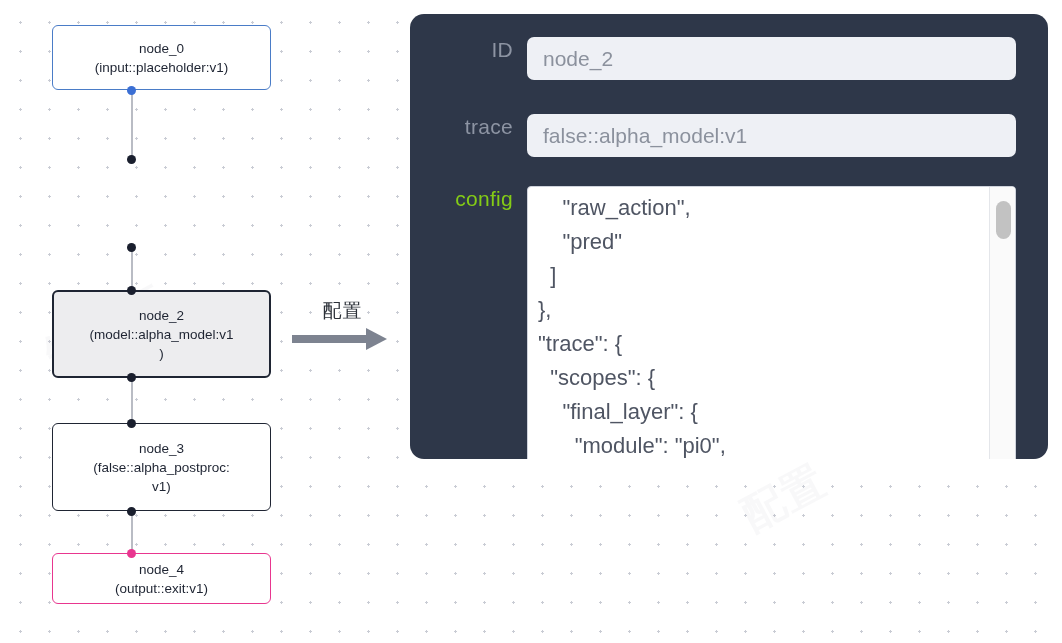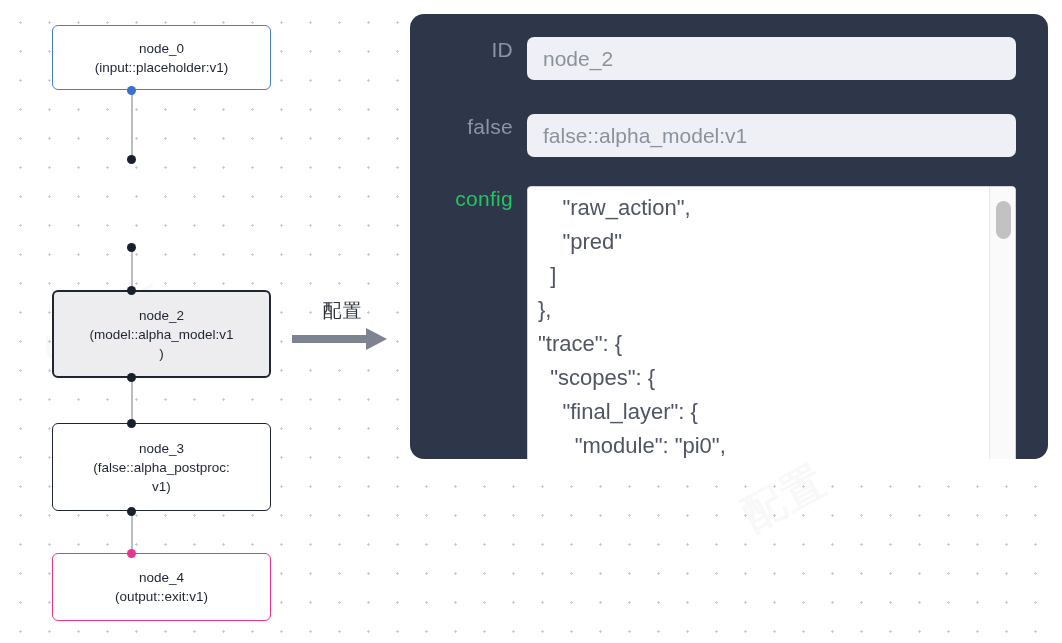--- a/index.html
+++ b/index.html
@@ -143,21 +143,21 @@
   }
   .row-label {
     width: 117px;
     text-align: right;
     padding-right: 14px;
     color: #8d94a3;
     font-size: 21px;
     line-height: 26px;
     letter-spacing: .3px;
   }
-  .row-label.cfg { color: #22c55e; }
+  .row-label.cfg { color: #84cc16; }
 
   .field {
     background: #eef0f5;
     border-radius: 7px;
     border: none;
     color: #8b919d;
     font-size: 21px;
     padding: 7px 16px;
     width: 489px;
     height: 43px;
@@ -271,21 +271,21 @@
 (model::alpha_model:v1
 )</div>
     </div>
 
     <div class="node" style="top:423px; height:88px;">
       <div class="nlabel">node_3
 (false::alpha_postproc:
 v1)</div>
     </div>
 
-    <div class="node pink-border" style="top:553px; height:68px;">
+    <div class="node pink-border" style="top:553px; height:51px;">
       <div class="nlabel">node_4
 (output::exit:v1)</div>
     </div>
 
     <div class="port blue" style="top:86px;"></div>
     <div class="port" style="top:155px;"></div>
     <div class="port" style="top:243px;"></div>
     <div class="port" style="top:286px;"></div>
     <div class="port" style="top:373px;"></div>
     <div class="port" style="top:419px;"></div>
@@ -302,21 +302,21 @@
   </div>
 
   <div class="panel">
 
     <div class="form-row" style="top:23px;">
       <div class="row-label">ID</div>
       <div class="field">node_2</div>
     </div>
 
     <div class="form-row" style="top:100px;">
-      <div class="row-label">false</div>
+      <div class="row-label">trace</div>
       <div class="field">false::alpha_model:v1</div>
     </div>
 
     <div class="form-row" style="top:172px;">
       <div class="row-label cfg">config</div>
       <div class="ta-wrap">
         <pre class="ta-text">    "raw_action",
     "pred"
   ]
 },

